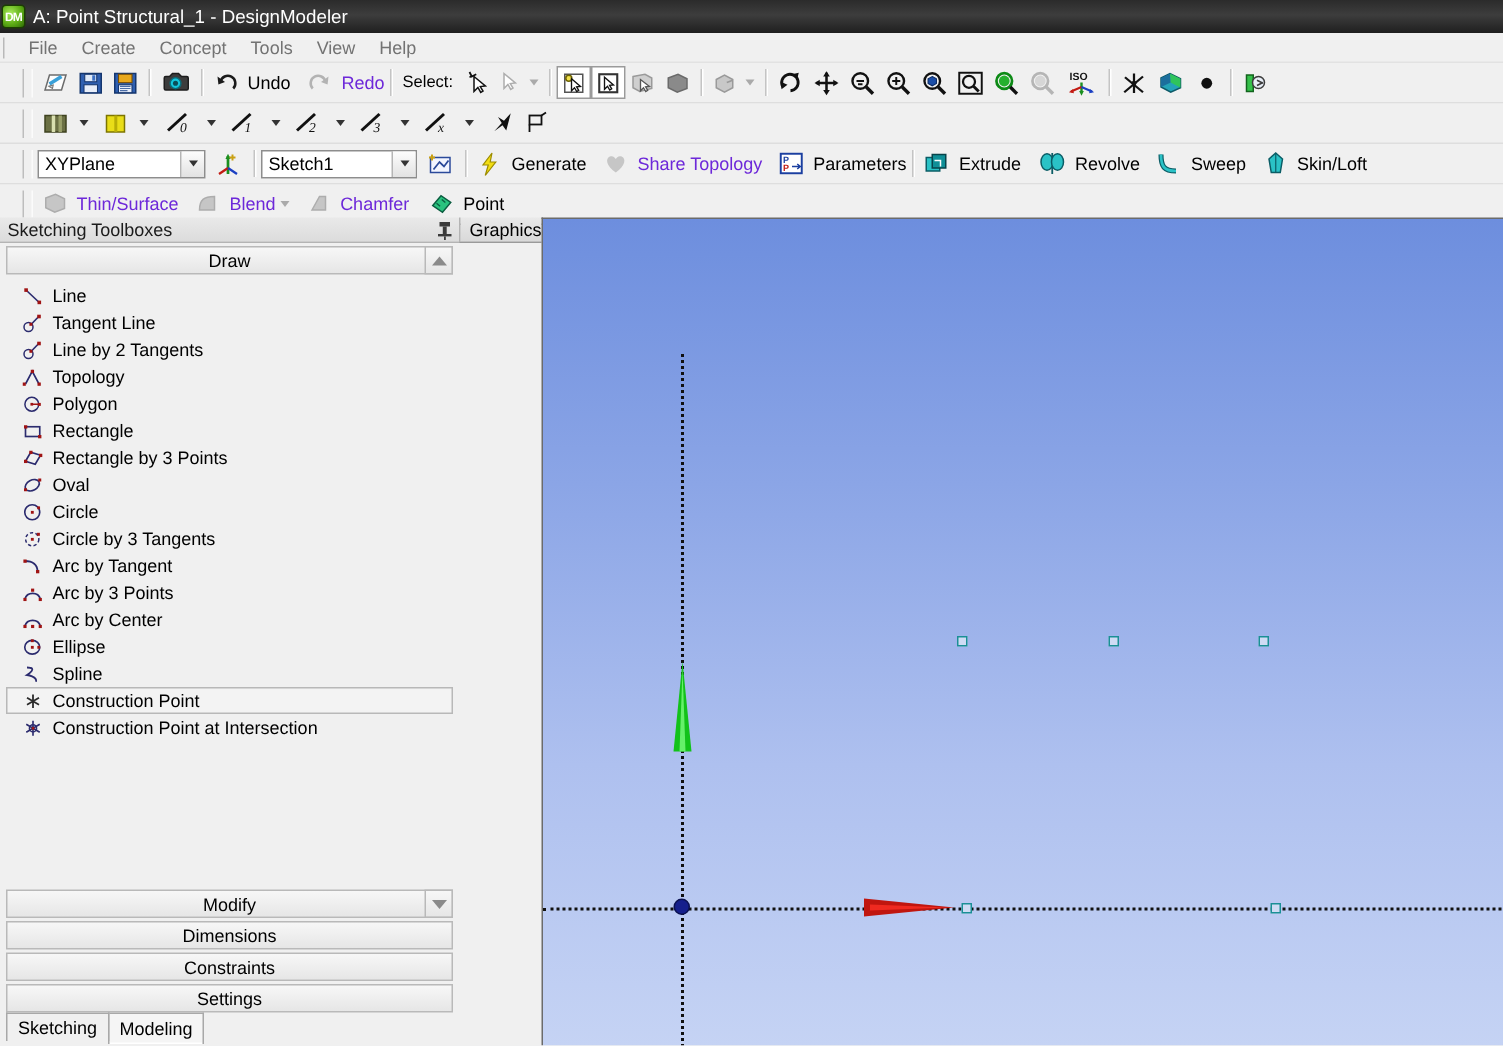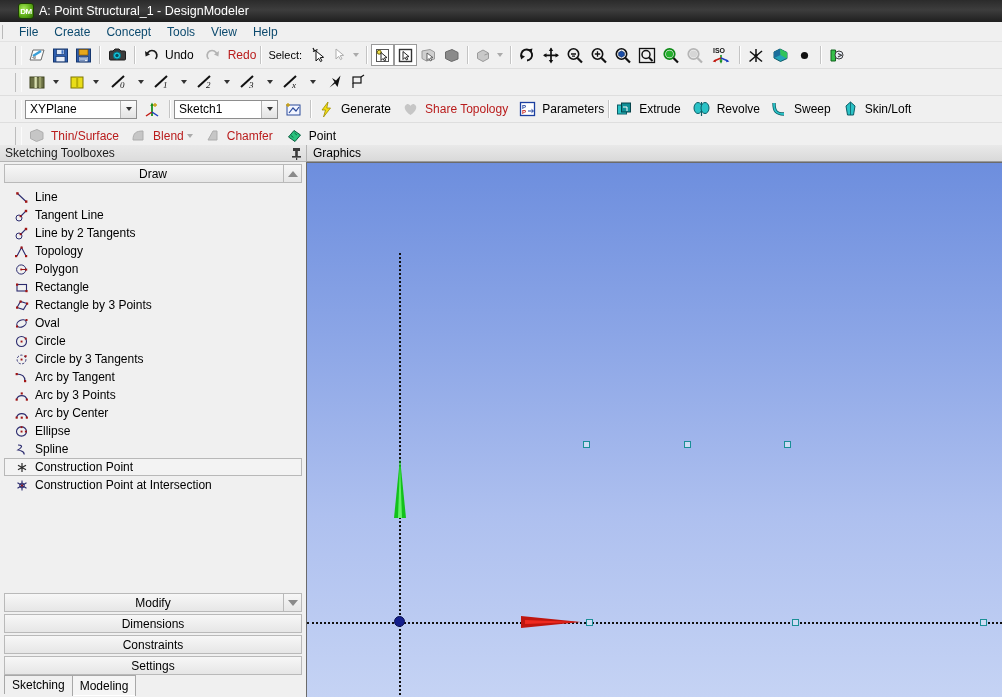--- a/index.html
+++ b/index.html
@@ -11,21 +11,21 @@
     font-size: 12px;
     background: #f0f0f0;
   }
   #app { position: relative; width: 1002px; height: 697px; }
 
   
   .titlebar {
     height: 22px;
     background: linear-gradient(to bottom, #2b2b2b 0%, #3d3d3d 45%, #1f1f1f 100%);
     display: flex; align-items: center;
-    padding-left: 18px;
+    padding-left: 1px;
     color: #ffffff;
   }
   .dm-icon {
     width: 16px; height: 16px; margin-right: 5px;
     border-radius: 3px;
     background: radial-gradient(circle at 35% 35%, #a9ea5c 0%, #5fae17 55%, #2f6b06 100%);
     color: #ffffff; font-size: 8px; font-weight: bold;
     display: flex; align-items: center; justify-content: center;
     letter-spacing: -0.5px;
     border: 1px solid #1c3d04;
@@ -35,42 +35,42 @@
   
   .menubar {
     height: 20px;
     background: #f0f0f0;
     display: flex; align-items: center;
     border-bottom: 1px solid #e2e2e2;
     padding-left: 2px;
   }
   .menubar .grip { width: 6px; height: 14px; border-left: 1px solid #b9b9b9; margin-right: 3px; }
   .menu-item {
-    padding: 2px 8px; font-size: 12px; color: #0c4a6e; cursor: default;
+    padding: 2px 8px; font-size: 12px; color: #737373; cursor: default;
   }
 
   
   .toolbar {
     height: 27px;
     background: #f0f0f0;
     display: flex; align-items: center;
     padding-left: 12px;
     border-bottom: 1px solid #dedede;
   }
   .tgrip { width: 7px; height: 19px; border-left: 1px solid #bdbdbd; border-right: 1px solid #fbfbfb; margin: 0 3px; flex: none; }
   .tsep { width: 1px; height: 18px; background: #c4c4c4; margin: 0 4px; box-shadow: 1px 0 0 #ffffff; flex: none; }
   .tbtn {
     height: 22px; min-width: 23px;
     display: flex; align-items: center; justify-content: center;
     padding: 0 2px; cursor: default; flex: none;
     border: 1px solid transparent;
   }
   .tbtn.framed { border: 1px solid #9a9a9a; background: #ffffff; }
   .tlabel { font-size: 12px; margin-left: 3px; white-space: nowrap; }
-  .tlabel.dis { color: #b91c1c; }
+  .tlabel.dis { color: #6d28d9; }
   .caret { width: 0; height: 0; border-left: 3.5px solid transparent; border-right: 3.5px solid transparent; border-top: 4px solid #333; margin-left: 3px; }
   .caret.dis { border-top-color: #aaa; }
   .sel-label { font-size: 11px; margin: 0 5px 0 3px; }
 
   
   .combo {
     height: 19px; background: #fff; border: 1px solid #8d8d8d;
     display: flex; align-items: center; justify-content: space-between;
     font-size: 12px; padding-left: 4px; cursor: default;
   }
@@ -126,21 +126,21 @@
   .tab {
     height: 18px; padding: 0 7px; font-size: 12px;
     display: flex; align-items: center;
     background: #eaeaea; border: 1px solid #a8a8a8; border-bottom: none;
     margin-right: -1px; cursor: default;
   }
   .tab.active { background: #f0f0f0; height: 19px; position: relative; z-index: 2; }
   .tab.raised { background: #f5f5f5; height: 21px; box-shadow: 0 -1px 0 #fff inset; }
 
   
-  .graphics { flex: 1; display: flex; flex-direction: column; }
+  .graphics { flex: 1; display: flex; flex-direction: row; }
   .graphics-title {
     height: 17px; display: flex; align-items: center;
     background: linear-gradient(to bottom,#e9e9e9,#d9d9d9);
     border-bottom: 1px solid #9a9a9a; border-left: 1px solid #b4b4b4;
     padding-left: 6px; font-size: 12px;
   }
   .viewport {
     flex: 1; position: relative; overflow: hidden;
     background: linear-gradient(to bottom, #6d8ede 0%, #8ba5e6 32%, #aec0ef 66%, #c5d3f4 100%);
     border-left: 1px solid #6b6b6b; border-top: 1px solid #6b6b6b;

